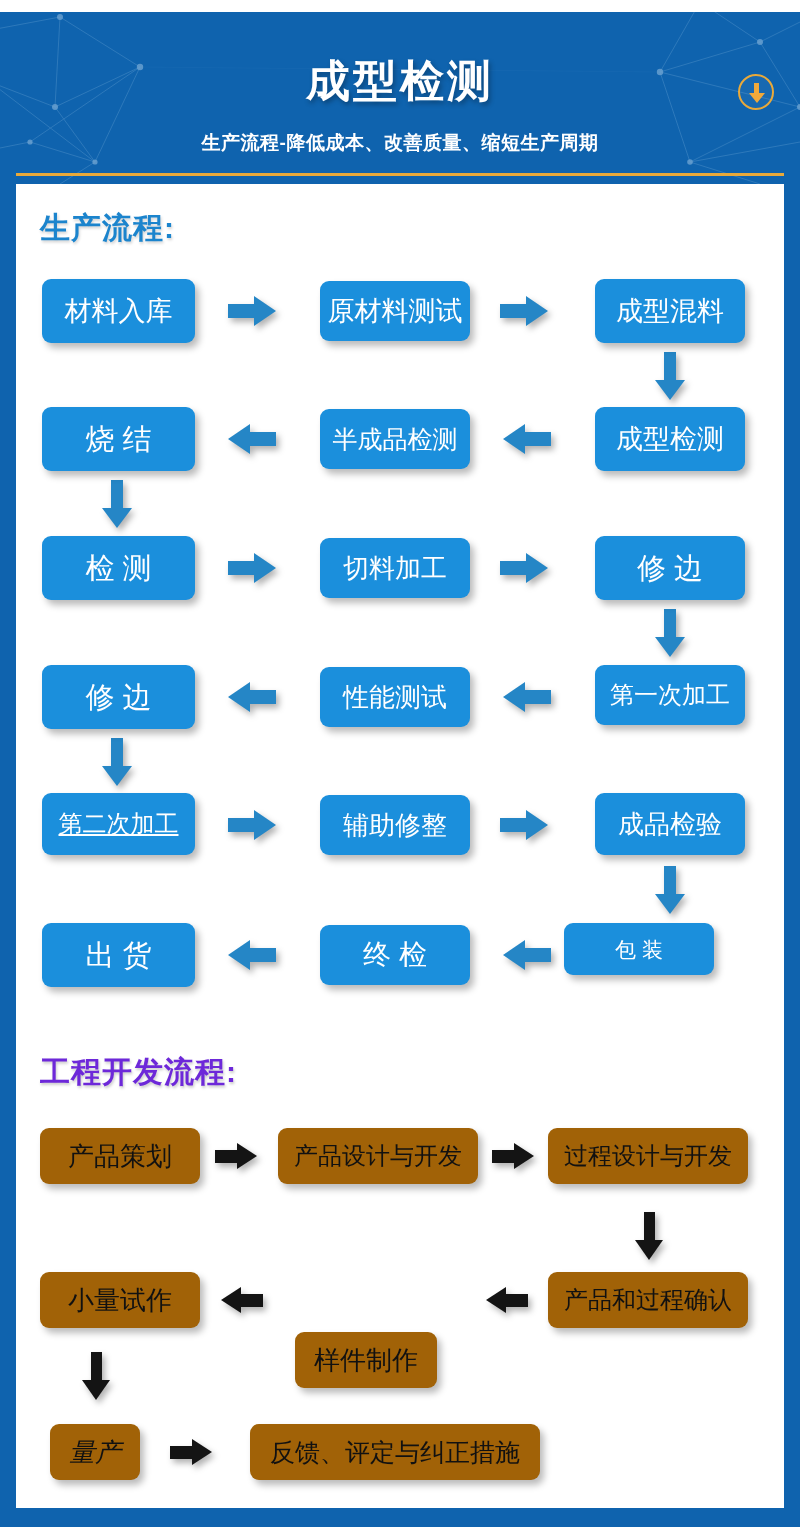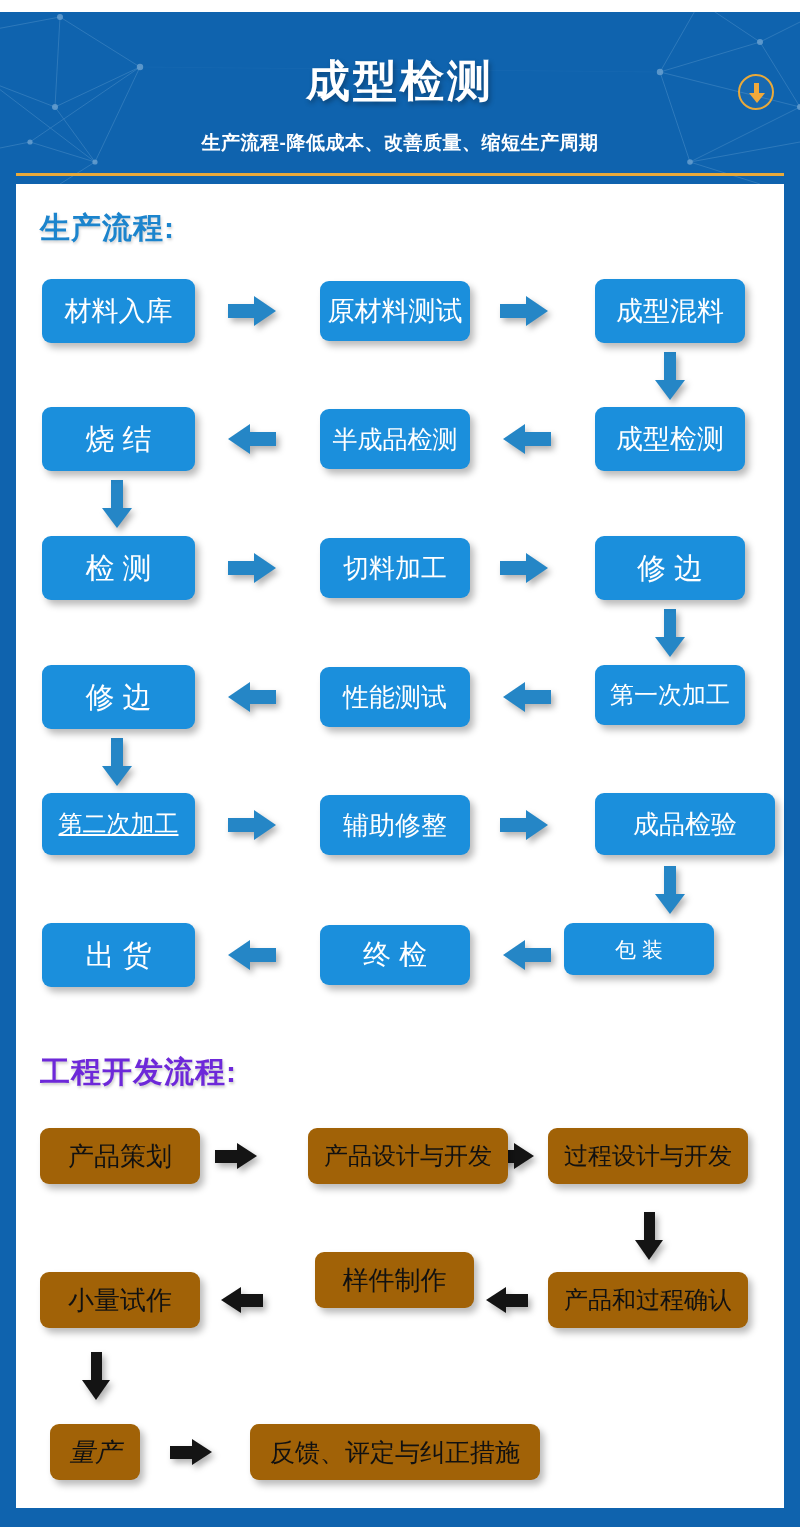--- a/index.html
+++ b/index.html
@@ -334,27 +334,27 @@
       <div class="node blue" style="left: 320px; top: 409px; width: 150px; height: 60px; font-size: 25px;">半成品检测</div>
       <div class="node blue" style="left: 42px; top: 407px; width: 153px; height: 64px; font-size: 29px;">烧 结</div>
       <div class="node blue" style="left: 42px; top: 536px; width: 153px; height: 64px; font-size: 29px;">检 测</div>
       <div class="node blue" style="left: 320px; top: 538px; width: 150px; height: 60px; font-size: 26px;">切料加工</div>
       <div class="node blue" style="left: 595px; top: 536px; width: 150px; height: 64px; font-size: 29px;">修 边</div>
       <div class="node blue" style="left: 595px; top: 665px; width: 150px; height: 60px; font-size: 24px;">第一次加工</div>
       <div class="node blue" style="left: 320px; top: 667px; width: 150px; height: 60px; font-size: 26px;">性能测试</div>
       <div class="node blue" style="left: 42px; top: 665px; width: 153px; height: 64px; font-size: 29px;">修 边</div>
       <div class="node blue" style="left: 42px; top: 793px; width: 153px; height: 62px; font-size: 24px; text-decoration: underline;">第二次加工</div>
       <div class="node blue" style="left: 320px; top: 795px; width: 150px; height: 60px; font-size: 26px;">辅助修整</div>
-      <div class="node blue" style="left: 595px; top: 793px; width: 180px; height: 62px; font-size: 26px;">成品检验</div>
+      <div class="node blue" style="left: 595px; top: 793px; width: 150px; height: 62px; font-size: 26px;">成品检验</div>
       <div class="node blue" style="left: 564px; top: 923px; width: 150px; height: 52px; font-size: 21px;">包 装</div>
       <div class="node blue" style="left: 320px; top: 925px; width: 150px; height: 60px; font-size: 28px;">终 检</div>
       <div class="node blue" style="left: 42px; top: 923px; width: 153px; height: 64px; font-size: 29px;">出 货</div>
       <div class="node green" style="left: 40px; top: 1128px; width: 160px; height: 56px; font-size: 26px;">产品策划</div>
-      <div class="node green" style="left: 278px; top: 1128px; width: 200px; height: 56px; font-size: 24px; margin-left: 30px;">产品设计与开发</div>
+      <div class="node green" style="left: 278px; top: 1128px; width: 200px; height: 56px; font-size: 24px;">产品设计与开发</div>
       <div class="node green" style="left: 548px; top: 1128px; width: 200px; height: 56px; font-size: 24px;">过程设计与开发</div>
       <div class="node green" style="left: 548px; top: 1272px; width: 200px; height: 56px; font-size: 24px;">产品和过程确认</div>
-      <div class="node green" style="left: 295px; top: 1252px; width: 159px; height: 56px; font-size: 26px; margin-left: 20px;">样件制作</div>
+      <div class="node green" style="left: 295px; top: 1332px; width: 142px; height: 56px; font-size: 26px;">样件制作</div>
       <div class="node green" style="left: 40px; top: 1272px; width: 160px; height: 56px; font-size: 26px;">小量试作</div>
       <div class="node green" style="left: 50px; top: 1424px; width: 90px; height: 56px; font-size: 26px; font-style: italic;">量产</div>
       <div class="node green" style="left: 250px; top: 1424px; width: 290px; height: 56px; font-size: 25px;">反馈、评定与纠正措施</div>
     </div>
 
 </div>
 
 </body></html>

